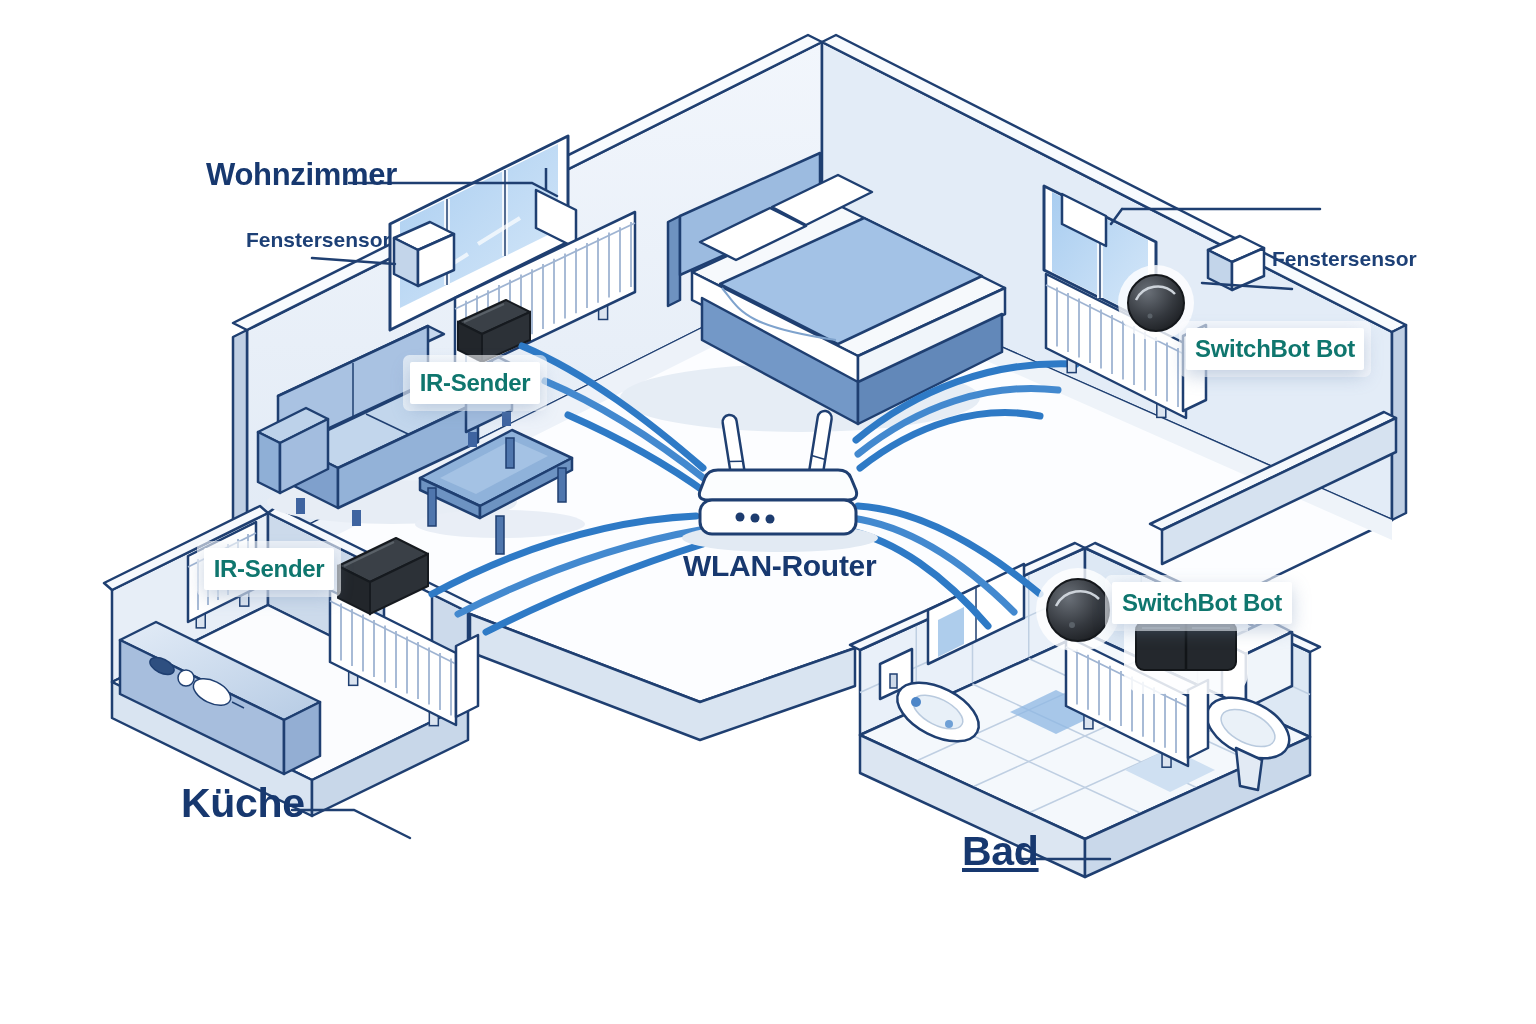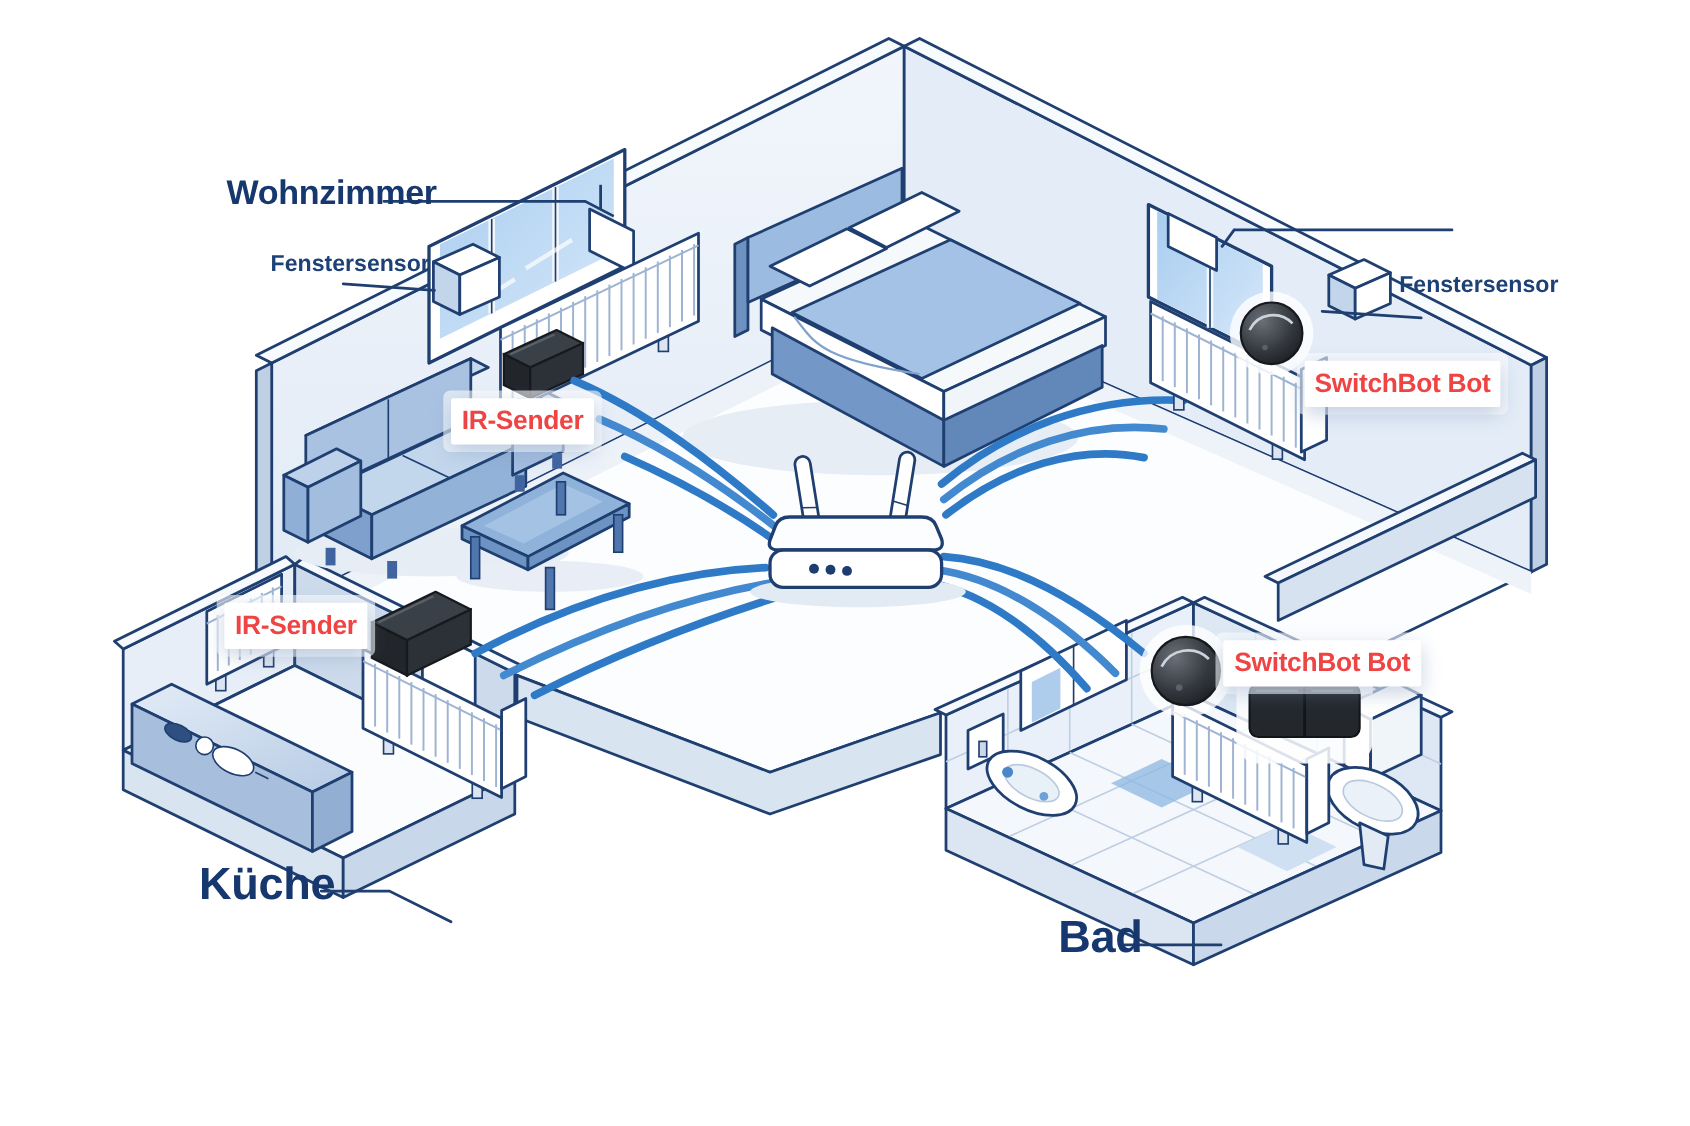--- a/index.html
+++ b/index.html
@@ -6,21 +6,21 @@
   #stage{position:relative;width:1536px;height:1024px;background:#ffffff;overflow:hidden;
          font-family:"Liberation Sans",sans-serif;}
   #scene{position:absolute;left:0;top:0;}
   .room-label{position:absolute;color:#17386f;font-weight:700;font-size:31px;
               letter-spacing:-0.3px;white-space:nowrap;z-index:3;}
   .room-label.big{font-size:41px;}
   .sub-label{position:absolute;color:#1d4076;font-weight:700;font-size:21px;
              white-space:nowrap;z-index:3;}
   .bubble{position:absolute;background:#ffffff;border-radius:2px;z-index:3;
           box-shadow:0 6px 18px rgba(110,140,180,.38),0 0 0 7px rgba(255,255,255,.6);
-          color:#ef4444;font-weight:700;font-size:24px;letter-spacing:-0.3px;
+          color:#0f766e;font-weight:700;font-size:24px;letter-spacing:-0.3px;
           display:flex;align-items:center;justify-content:center;white-space:nowrap;}
   .o{stroke:#1f3f71;stroke-width:2.5;stroke-linejoin:round;}
   .o3{stroke:#1f3f71;stroke-width:3;stroke-linejoin:round;}
   .thin{stroke:#1f3f71;stroke-width:1.5;}
   .rad-body{fill:#ffffff;stroke:#1f3f71;stroke-width:2.5;stroke-linejoin:round;}
   .rad-fin{stroke:#9fb4d2;stroke-width:1.8;}
   .rad-leg{fill:#dbe4f0;stroke:#1f3f71;stroke-width:1.5;}
   .tile-line{stroke:#bfcfe2;stroke-width:1.5;}
   .arc{fill:none;stroke:#2e7ac6;stroke-width:7;stroke-linecap:round;}
   .arc.lt{stroke:#4389cf;}
@@ -392,21 +392,22 @@
 
 <div class="room-label" style="left:163px;top:157px;margin-left:43px;">Wohnzimmer</div>
 <div class="sub-label" style="left:246px;top:228px;">Fenstersensor</div>
 <div class="bubble" style="left:410px;top:362px;width:130px;height:42px;">
   <span>IR-Sender</span>
 </div>
 <div class="sub-label" style="left:1272px;top:247px;">Fenstersensor</div>
 <div class="bubble" style="left:1186px;top:328px;width:178px;height:42px;">
   <span>SwitchBot Bot</span>
 </div>
+<div class="room-label" style="left:683px;top:549px;font-size:30px;">WLAN-Router</div>
 <div class="bubble" style="left:204px;top:548px;width:130px;height:42px;">
   <span>IR-Sender</span>
 </div>
 <div class="room-label big" style="left:181px;top:780px;">Küche</div>
 <div class="bubble" style="left:1112px;top:582px;width:180px;height:42px;">
   <span>SwitchBot Bot</span>
 </div>
-<div class="room-label big" style="left:962px;top:828px;">Bad</div>
+<div class="room-label big" style="left:962px;top:828px;text-decoration:underline;">Bad</div>
 </div>
 
 </body></html>

